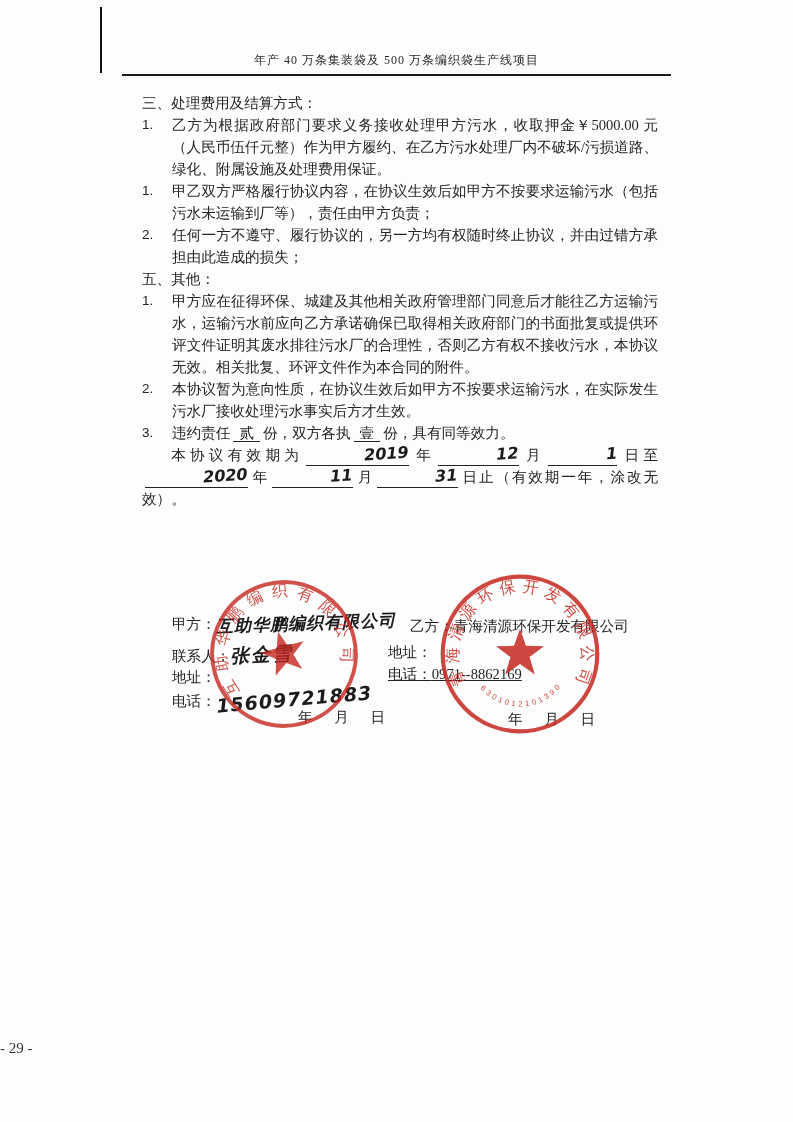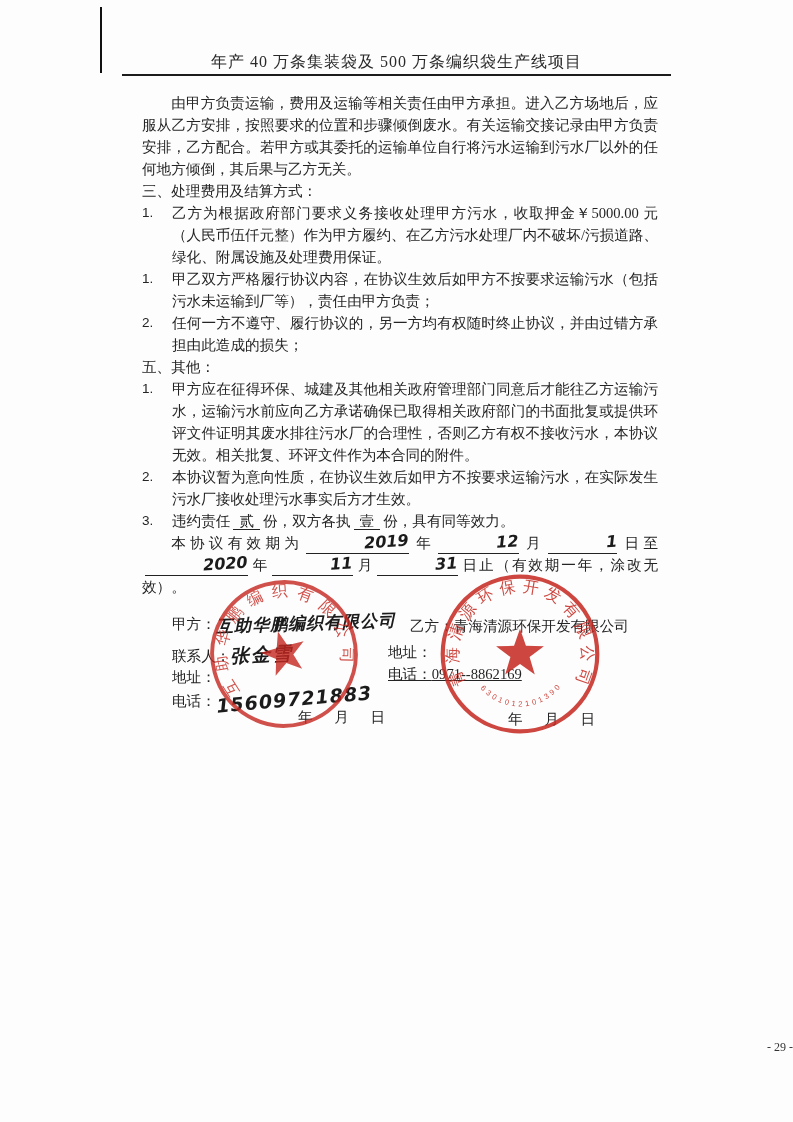--- a/index.html
+++ b/index.html
@@ -4,21 +4,21 @@
 <style>
   html,body { margin:0; padding:0; background:#e8e8e8; }
   .page {
     position:relative; width:793px; height:1122px; margin:0 auto;
     background:#fdfdfd; overflow:hidden;
     font-family:"Liberation Serif", serif; color:#222;
   }
   .artifact { position:absolute; left:100px; top:7px; width:2px; height:66px; background:#111; }
   .header-title {
     position:absolute; left:0; top:52px; width:100%; text-align:center;
-    font-size:16px; letter-spacing:1px; color:#2a2a2a;
+    font-size:12px; letter-spacing:1px; color:#2a2a2a;
   }
   .header-rule { position:absolute; left:122px; top:74px; width:549px; height:2px; background:#1c1c1c; }
 
   .body-text {
     position:absolute; left:142px; top:92px; width:516px;
     font-size:14.6px; line-height:22px; color:#242424; text-align:justify;
   }
   .body-text p, .body-text .sec, .body-text .item { margin:0; padding:0; }
   .indent { text-indent:2em; }
   .item { display:flex; }
@@ -35,36 +35,35 @@
     color:#1b1b1b; transform:rotate(-4deg); font-size:16px; font-weight:bold;
   }
   .sig-row { position:absolute; font-size:14.6px; color:#242424; white-space:nowrap; }
   .hand-name { font-size:17px; transform:rotate(-2deg); letter-spacing:1px; }
   .hand-contact { font-size:19px; transform:rotate(-3deg); letter-spacing:2px; }
   .hand-phone { font-size:19px; transform:rotate(-5deg); letter-spacing:1px; }
   .date-line { word-spacing:18px; }
   .stamp { position:absolute; }
   .stamp svg { display:block; }
   .footer-page {
-    position:absolute; left:0; top:1040px; width:100%; text-align:right;
-    font-size:12px; color:#333;
+    position:absolute; left:0; top:1040px; width:100%; text-align:left;
+    font-size:15px; color:#333;
   }
 </style>
 </head>
 <body>
 
 <div class="page">
 
   <div class="artifact"></div>
 
   <div class="header-title">年产 40 万条集装袋及 500 万条编织袋生产线项目</div>
   <div class="header-rule"></div>
 
   <div class="body-text">
-    <p class="indent">由甲方负责运输，费用及运输等相关责任由甲方承担。进入乙方场地后，应服从乙方安排，按照要求的位置和步骤倾倒废水。有关运输交接记录由甲方负责安排，乙方配合。若甲方或其委托的运输单位自行将污水运输到污水厂以外的任何地方倾倒，其后果与乙方无关。</p>
 
     <div class="sec">三、处理费用及结算方式：</div>
     <div class="item">
       <span class="num">1.</span>
       <span class="itext">乙方为根据政府部门要求义务接收处理甲方污水，收取押金￥5000.00 元（人民币伍仟元整）作为甲方履约、在乙方污水处理厂内不破坏/污损道路、绿化、附属设施及处理费用保证。</span>
     </div>
 
     <div class="item">
       <span class="num">1.</span>
       <span class="itext">甲乙双方严格履行协议内容，在协议生效后如甲方不按要求运输污水（包括污水未运输到厂等），责任由甲方负责；</span>

